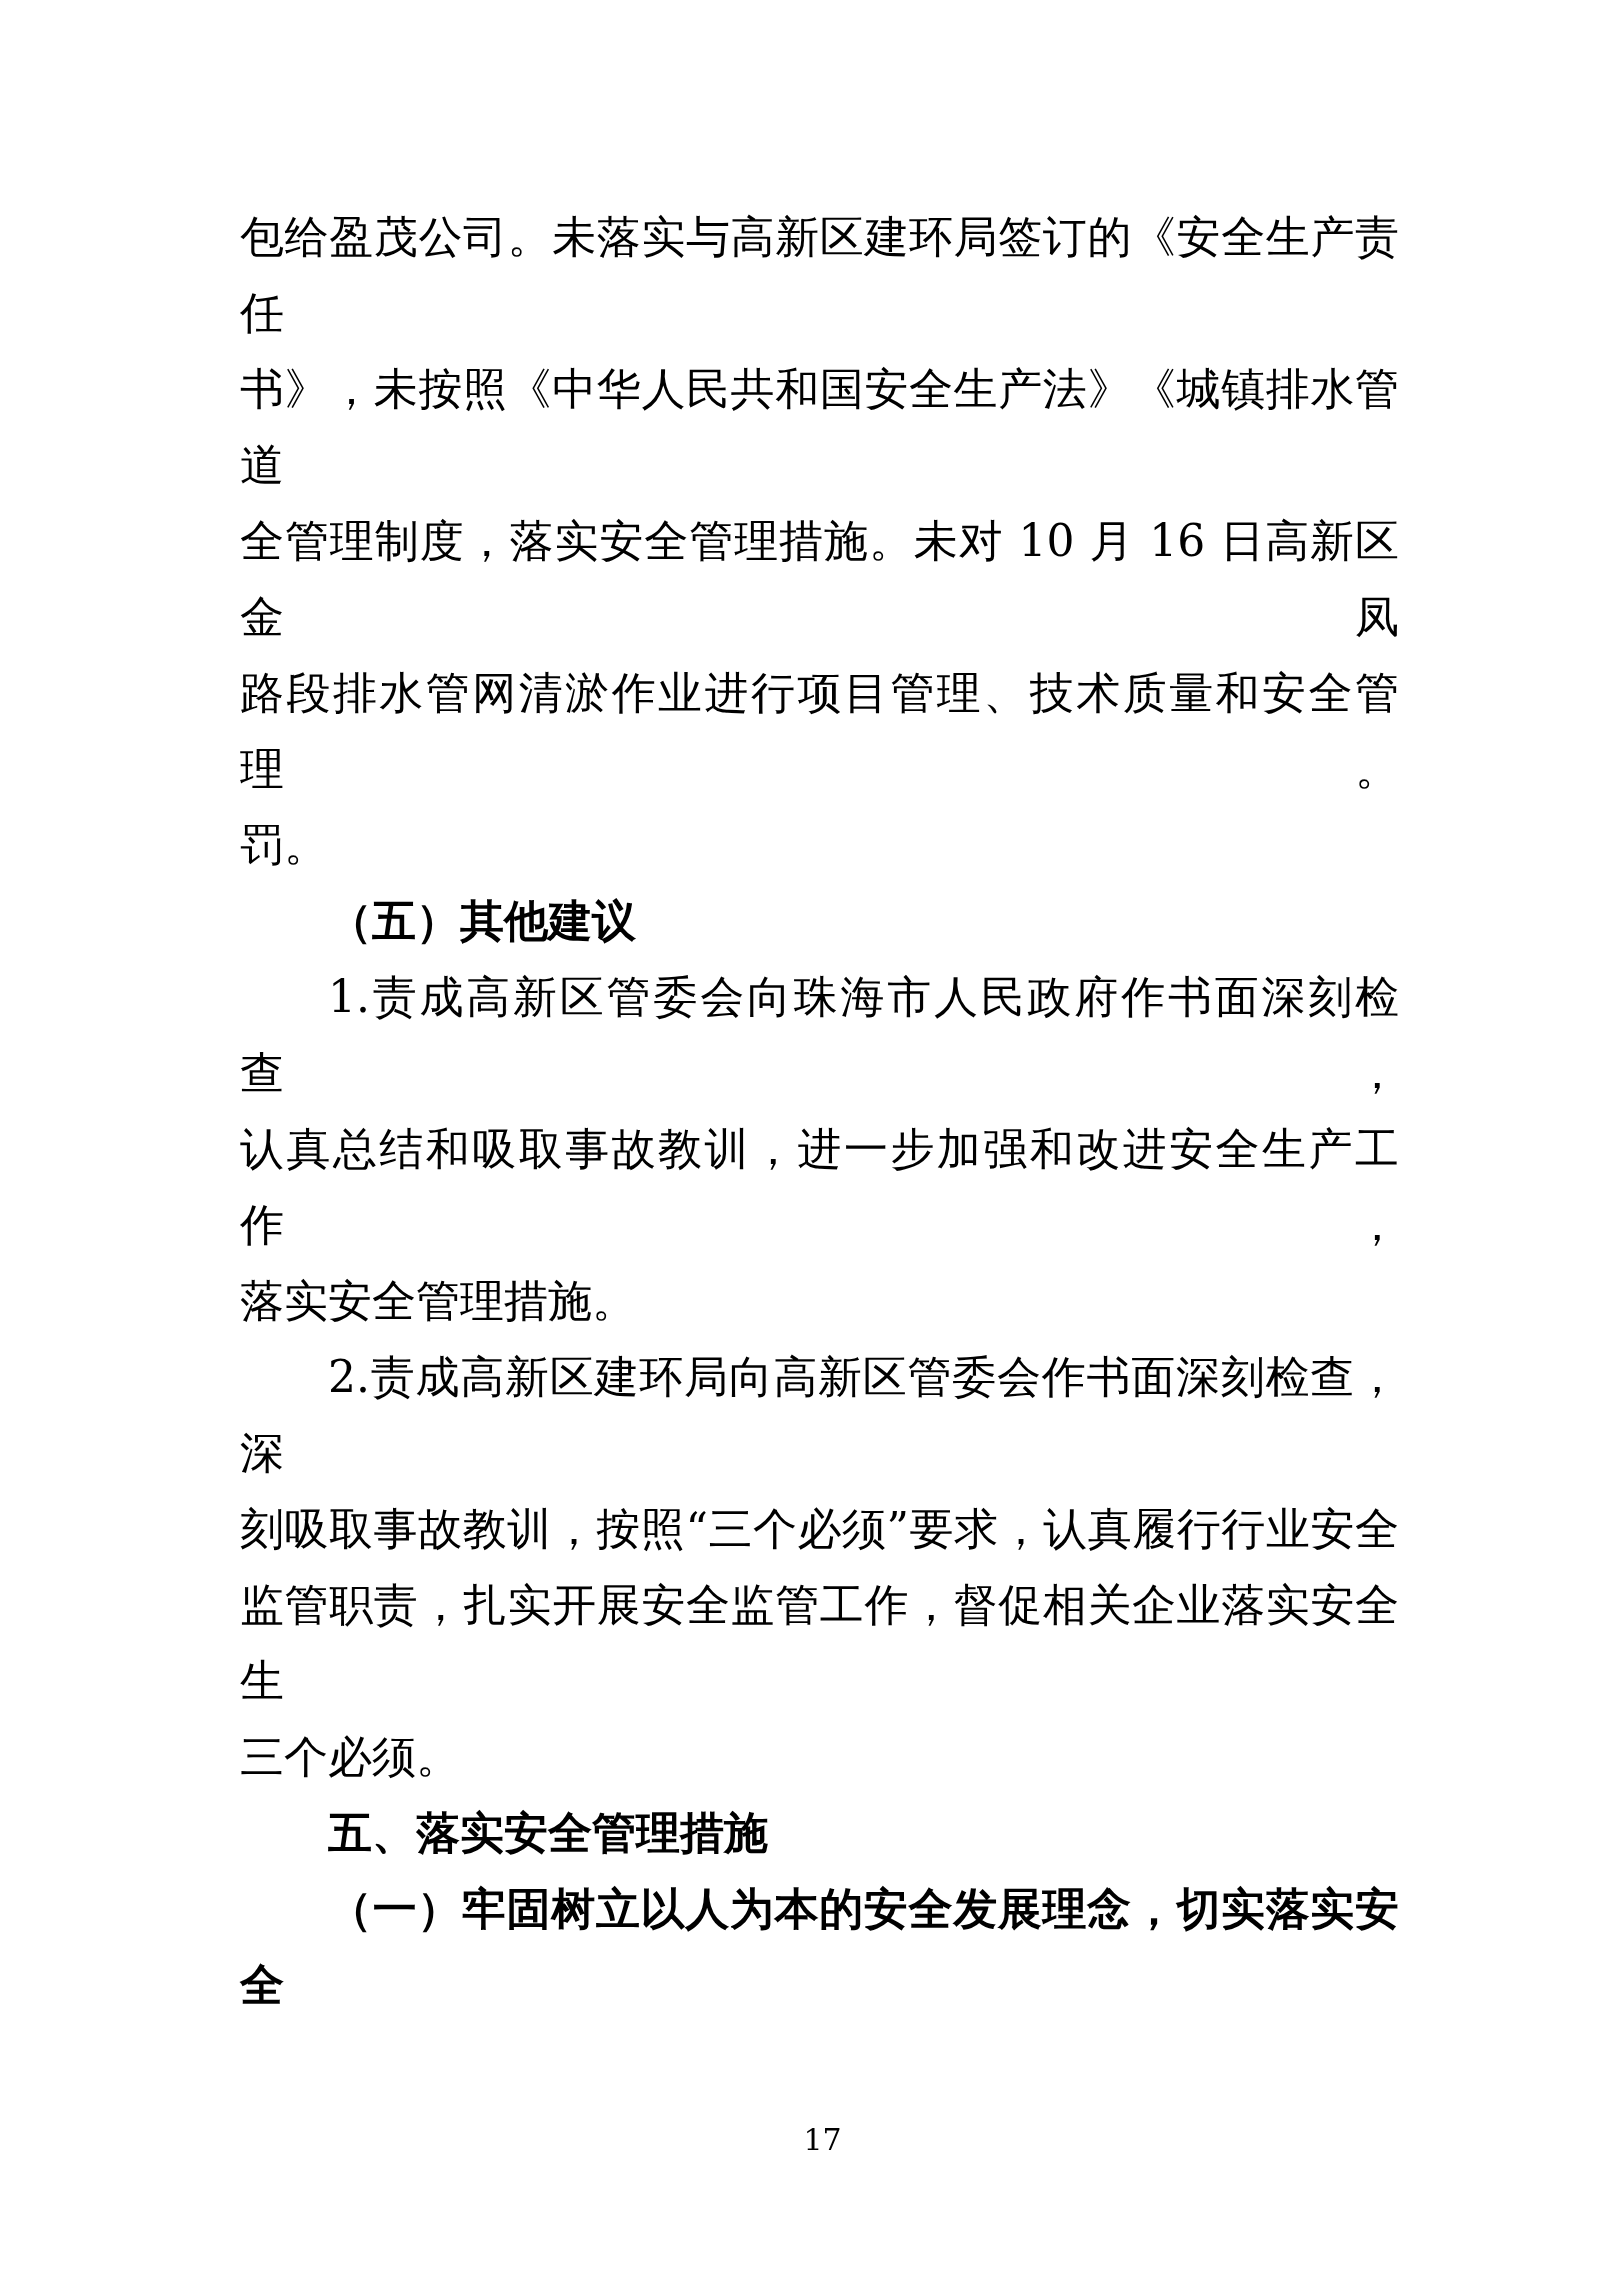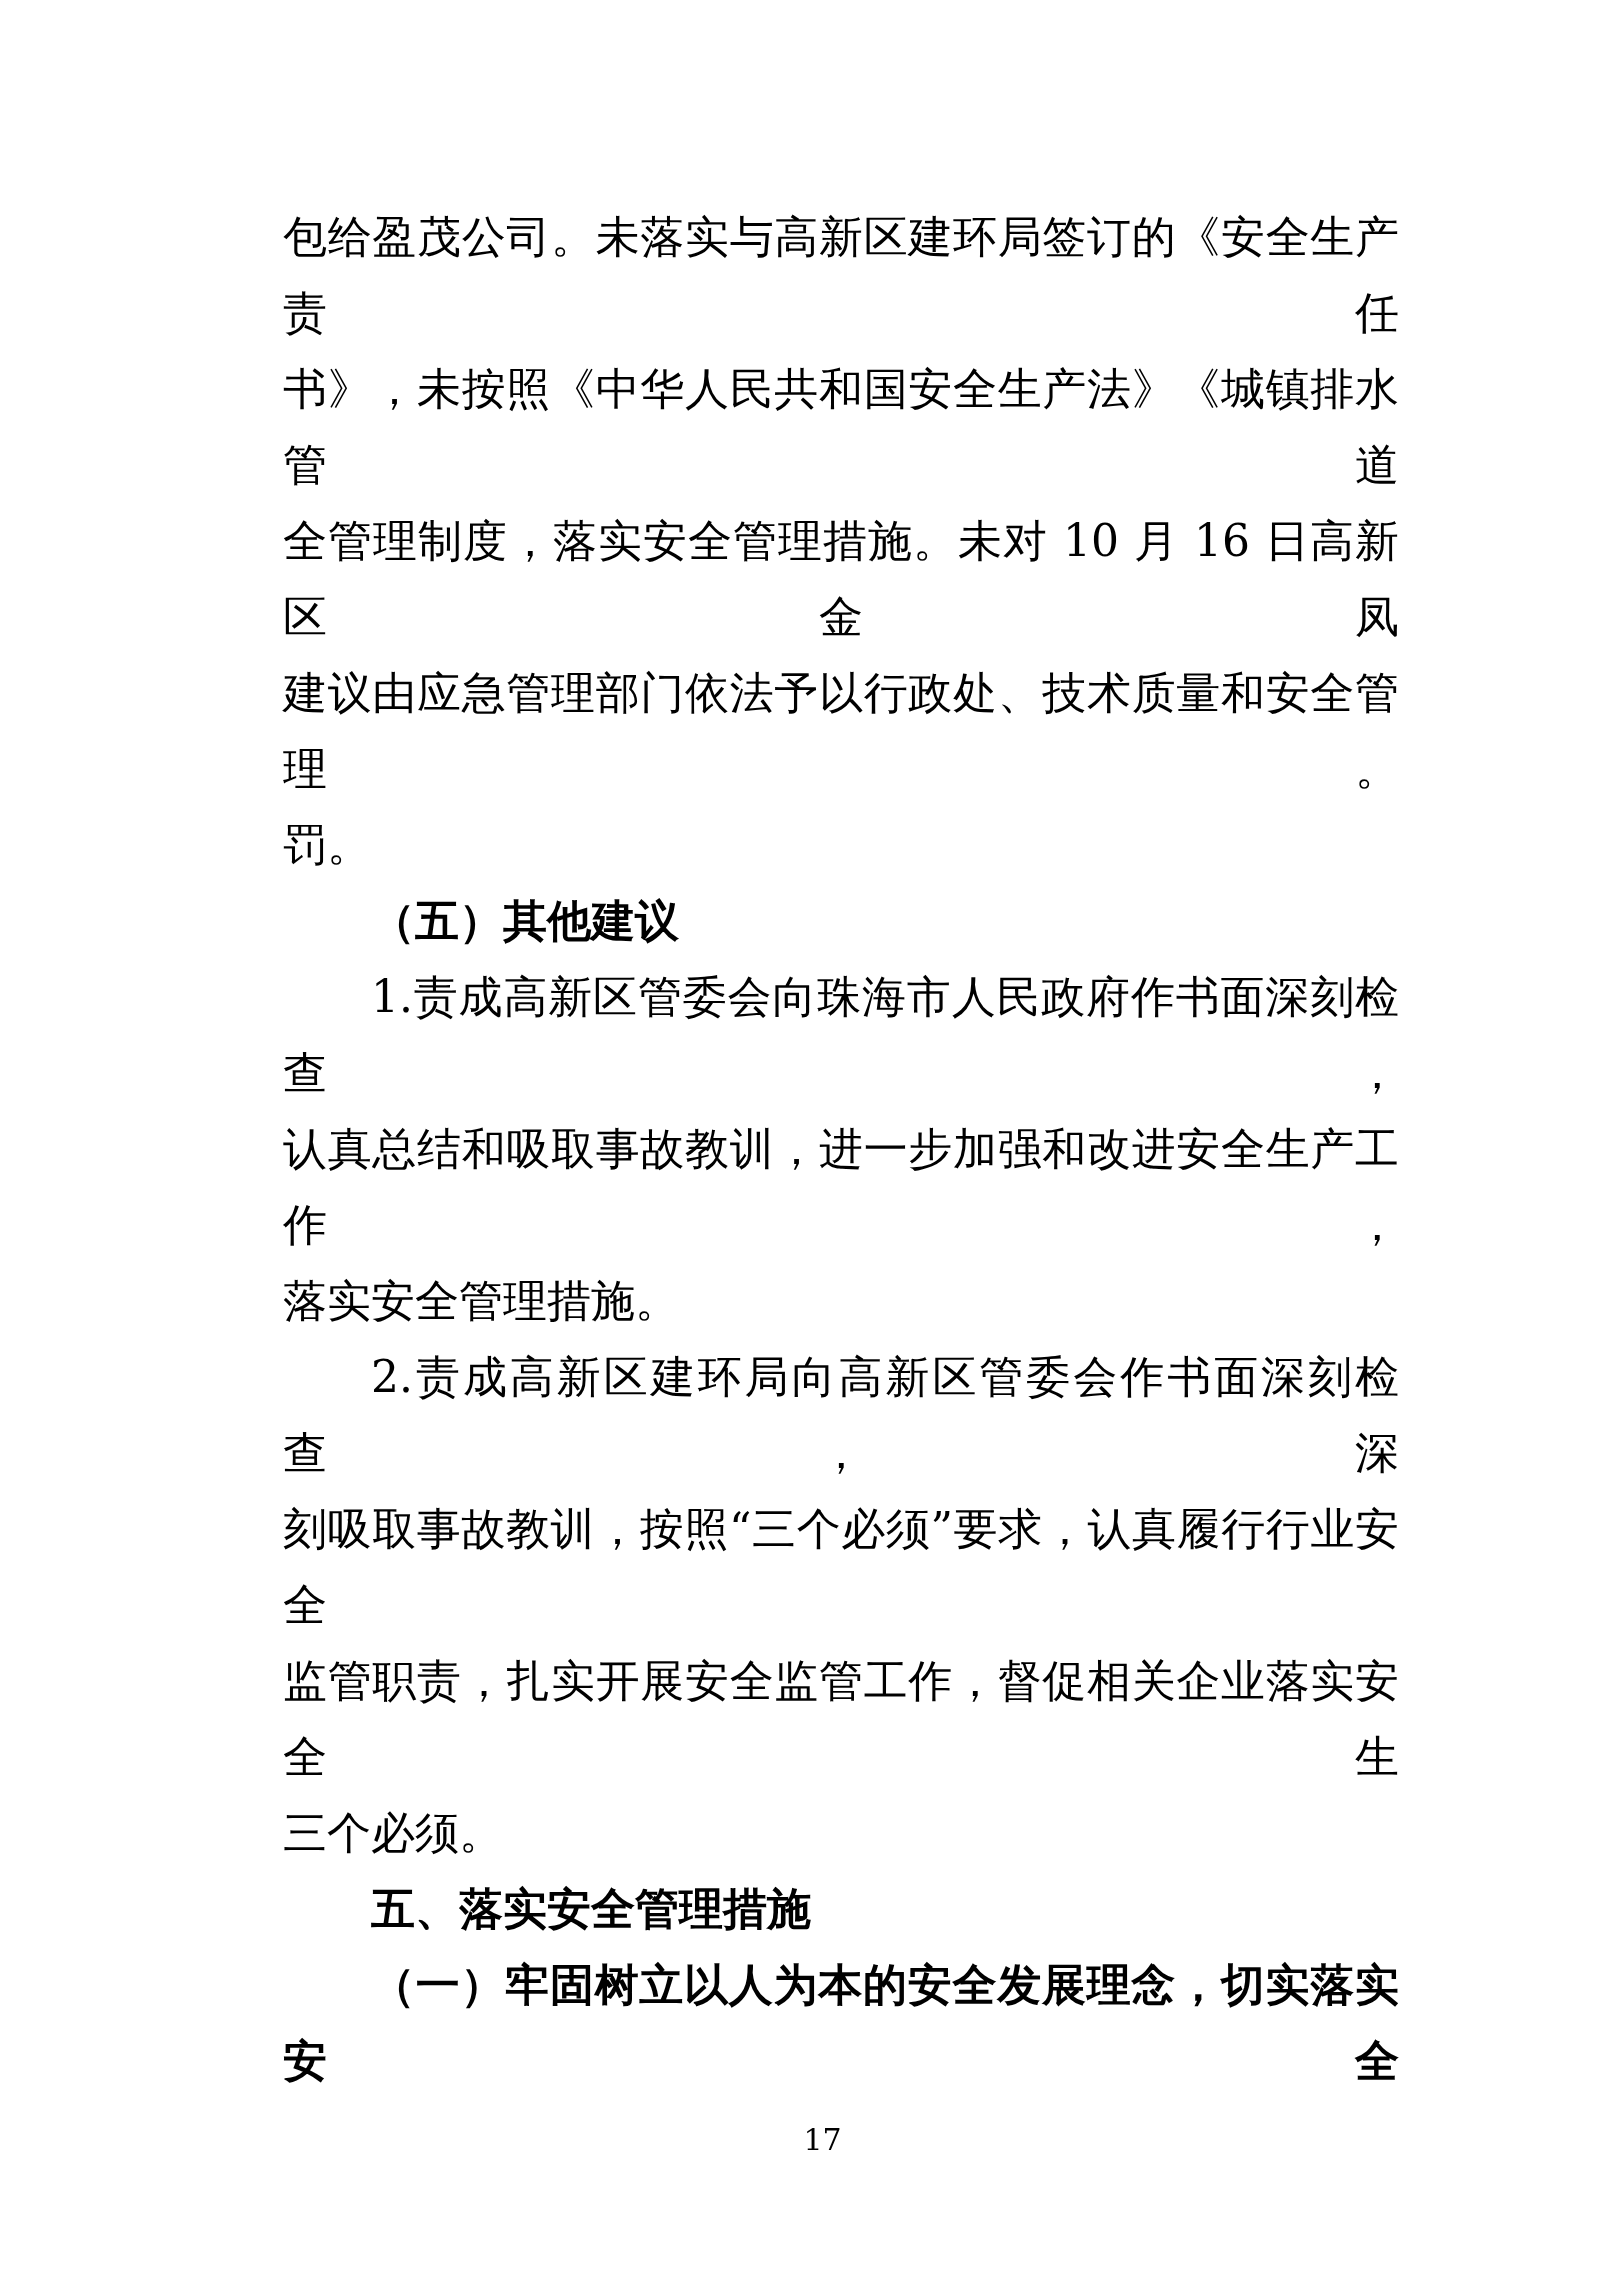--- a/index.html
+++ b/index.html
@@ -19,21 +19,20 @@
     top: 199px;
     width: 1159px;
     font-size: 44px;
     line-height: 76px;
   }
   
   .line {
     text-align: justify;
     text-align-last: justify;
     text-justify: inter-ideograph;
-    margin-left: 43px;
   }
   .lastline { text-align-last: left; }
   .ind { text-indent: 2em; }
   .h2 { font-weight: bold; }
   .h1 {
     font-weight: bold;
     font-family: "DejaVu Sans", "Liberation Sans", sans-serif;
     text-align-last: left;
     text-indent: 2em;
   }
@@ -50,21 +49,21 @@
 </head>
 <body>
 
 <div class="page">
   <div class="content">
 
     <div>
       <div class="line">包给盈茂公司。未落实与高新区建环局签订的《安全生产责任</div>
       <div class="line">书》，未按照《中华人民共和国安全生产法》《城镇排水管道</div>
       <div class="line">全管理制度，落实安全管理措施。未对 10 月 16 日高新区金凤</div>
-      <div class="line">建议由应急管理部门依法予以行政处、技术质量和安全管理。</div>
+      <div class="line">路段排水管网清淤作业进行项目管理、技术质量和安全管理。</div>
       <div class="line lastline">罚。</div>
     </div>
 
     <div class="line lastline h2 ind">（五）其他建议</div>
 
     <div>
       <div class="line ind">1.责成高新区管委会向珠海市人民政府作书面深刻检查，</div>
       <div class="line">认真总结和吸取事故教训，进一步加强和改进安全生产工作，</div>
       <div class="line lastline">落实安全管理措施。</div>
     </div>

